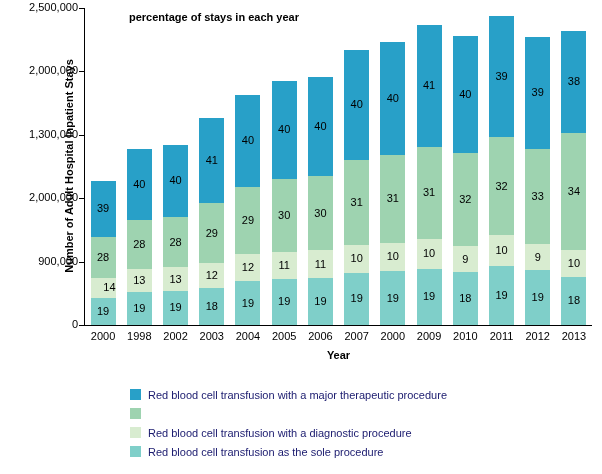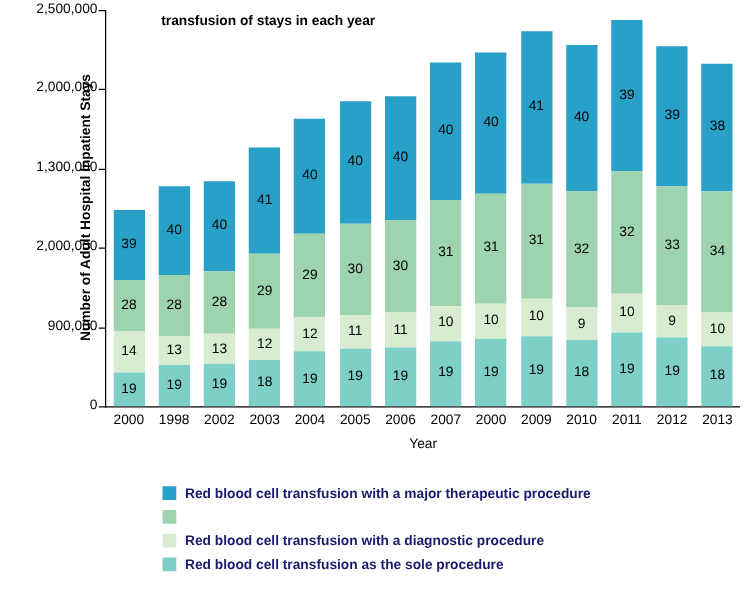--- a/index.html
+++ b/index.html
@@ -125,21 +125,21 @@
     text-align: center;
     font-size: 11px;
   }
   #x-axis-title {
     position: absolute;
     left: 85px;
     top: 349px;
     width: 507px;
     text-align: center;
     font-size: 11px;
-    font-weight: normal;
+    font-weight: bold;
   }
 
   
   #annotation {
     position: absolute;
     left: 129px;
     top: 10px;
     font-size: 11px;
     font-weight: bold;
     line-height: 14px;
@@ -159,21 +159,20 @@
   }
   .legend-swatch {
     width: 11px;
     height: 11px;
     margin-right: 7px;
     flex: 0 0 auto;
   }
   .legend-text {
     font-size: 11px;
     color: #1a1a6e;
-    font-weight: bold;
   }
 </style>
 </head>
 <body>
 
 <div id="root">
 
   <div id="y-axis-title">Number of Adult Hospital Inpatient Stays</div>
 
   <div id="plot">
@@ -194,21 +193,21 @@
       </div>
     <div id="bars">
         <div class="bar-col">
           <div class="bar-stack">
             <div class="seg s0" style="height: 56.3753px;">
               <span class="seg-label">39</span>
             </div>
             <div class="seg s1" style="height: 40.4746px;">
               <span class="seg-label">28</span>
             </div>
-            <div class="seg s2" style="height: 33px;">
+            <div class="seg s2" style="height: 20px; justify-content: flex-end;">
               <span class="seg-label">14</span>
             </div>
             <div class="seg s3" style="height: 27.4649px;">
               <span class="seg-label">19</span>
             </div>
           </div>
         </div>
         <div class="bar-col">
           <div class="bar-stack">
             <div class="seg s0" style="height: 70.2472px;">
@@ -399,21 +398,21 @@
             <div class="seg s3" style="height: 54.8093px;">
               <span class="seg-label">19</span>
             </div>
           </div>
         </div>
         <div class="bar-col">
           <div class="bar-stack">
             <div class="seg s0" style="height: 102.15px;">
               <span class="seg-label">38</span>
             </div>
-            <div class="seg s1" style="height: 97px;">
+            <div class="seg s1" style="height: 117px;">
               <span class="seg-label">34</span>
             </div>
             <div class="seg s2" style="height: 26.8816px;">
               <span class="seg-label">10</span>
             </div>
             <div class="seg s3" style="height: 48.3869px;">
               <span class="seg-label">18</span>
             </div>
           </div>
         </div>
@@ -432,21 +431,21 @@
       <div class="xlabel">2000</div>
       <div class="xlabel">2009</div>
       <div class="xlabel">2010</div>
       <div class="xlabel">2011</div>
       <div class="xlabel">2012</div>
       <div class="xlabel">2013</div>
     </div>
   <div id="x-axis-title">Year</div>
 
   <div id="annotation">
-    <div>transfusion of stays in each year</div>
+    <div>percentage of stays in each year</div>
   </div>
 
   <div id="legend">
       <div class="legend-row">
         <span class="legend-swatch" style="background: rgb(40, 160, 200);"></span>
         <span class="legend-text">Red blood cell transfusion with a major therapeutic procedure</span>
       </div>
       <div class="legend-row">
         <span class="legend-swatch" style="background: rgb(158, 211, 176);"></span>
       </div>

